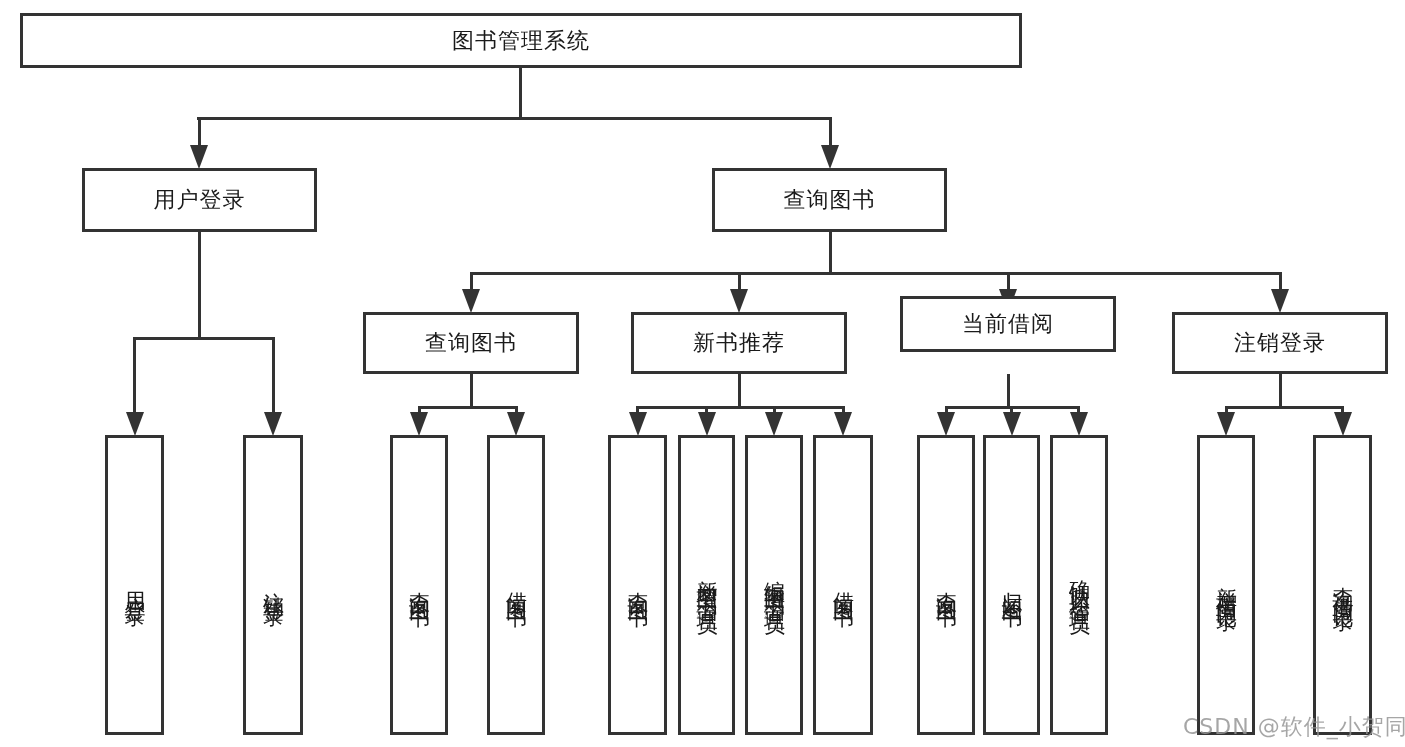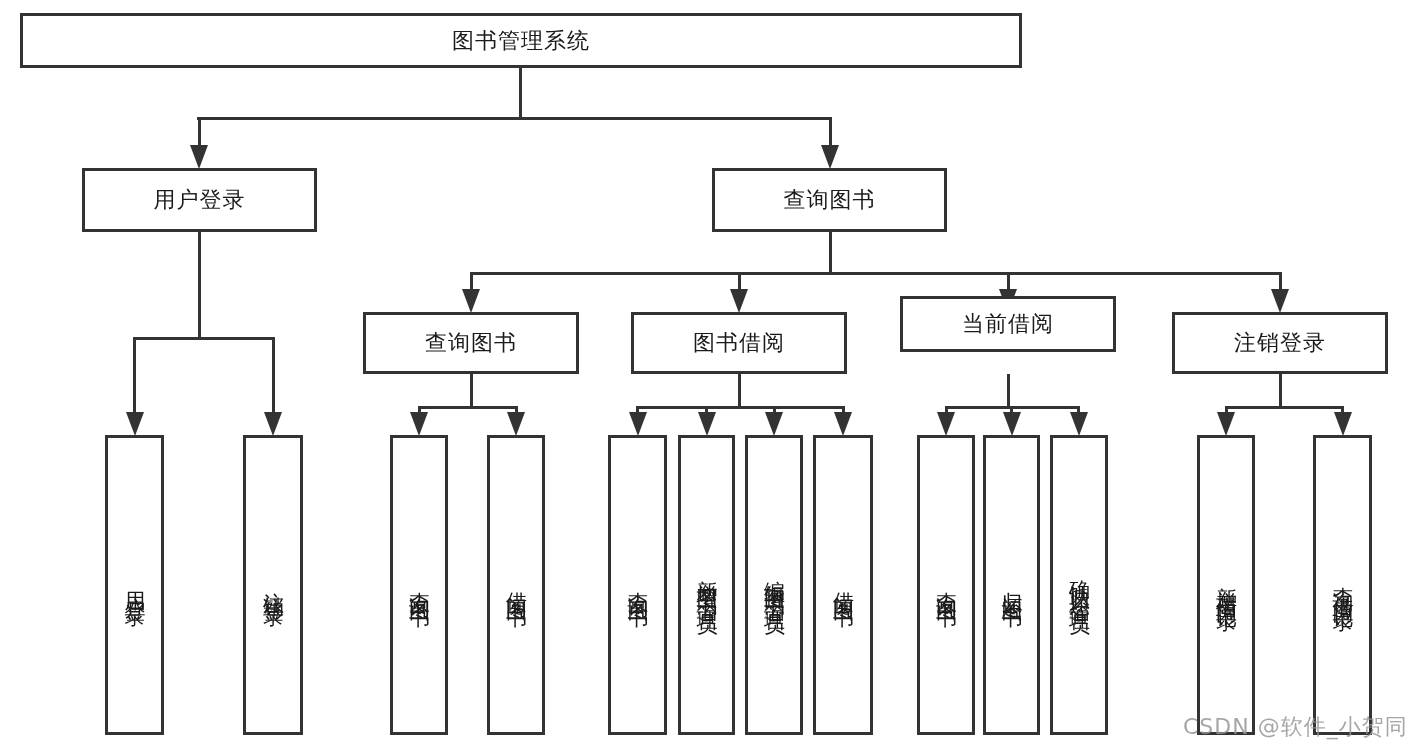--- a/index.html
+++ b/index.html
@@ -80,21 +80,21 @@
   <div class="vline" style="left:470px;top:272px;height:20px"></div>
   <div class="vline" style="left:738px;top:272px;height:20px"></div>
   <div class="vline" style="left:1007px;top:272px;height:20px"></div>
   <div class="vline" style="left:1279px;top:272px;height:20px"></div>
   <div class="arrow" style="left:462px;top:289px"></div>
   <div class="arrow" style="left:730px;top:289px"></div>
   <div class="arrow" style="left:999px;top:289px"></div>
   <div class="arrow" style="left:1271px;top:289px"></div>
 
   <div class="box" style="left:363px;top:312px;width:216px;height:62px">查询图书</div>
-  <div class="box" style="left:631px;top:312px;width:216px;height:62px">图书借阅</div>
+  <div class="box" style="left:631px;top:312px;width:216px;height:62px">新书推荐</div>
   <div class="box" style="left:900px;top:296px;width:216px;height:56px">当前借阅</div>
   <div class="box" style="left:1172px;top:312px;width:216px;height:62px">注销登录</div>
 
   <div class="vline" style="left:470px;top:374px;height:35px"></div>
   <div class="hline" style="left:418px;top:406px;width:100px"></div>
   <div class="vline" style="left:418px;top:406px;height:10px"></div>
   <div class="vline" style="left:515px;top:406px;height:10px"></div>
   <div class="arrow" style="left:410px;top:412px"></div>
   <div class="arrow" style="left:507px;top:412px"></div>
 

